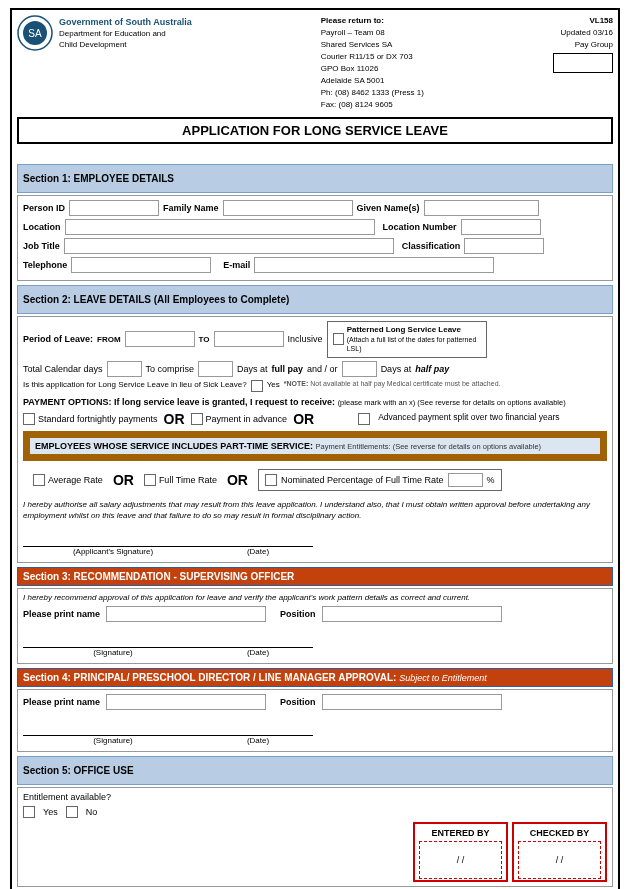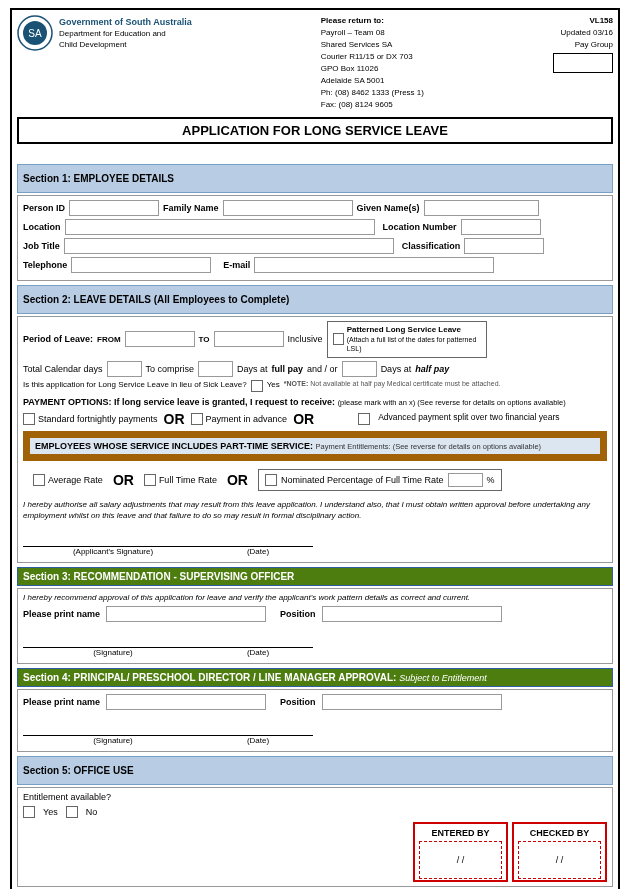--- a/index.html
+++ b/index.html
@@ -299,21 +299,21 @@
       border-bottom: 1px solid #000;
       min-width: 110px;
       height: 20px;
     }
     .sig-caption {
       font-size: 8px;
       text-align: center;
     }
 
     .blue-sub-header {
-      background: #4d7c0f;
+      background: #c2410c;
       color: #fff;
       font-weight: bold;
       font-size: 10px;
       padding: 3px 5px;
       border: 1px solid #2e5fa3;
       margin-bottom: 2px;
     }
 
     .section-label-light {
       background: #b8cce4;

